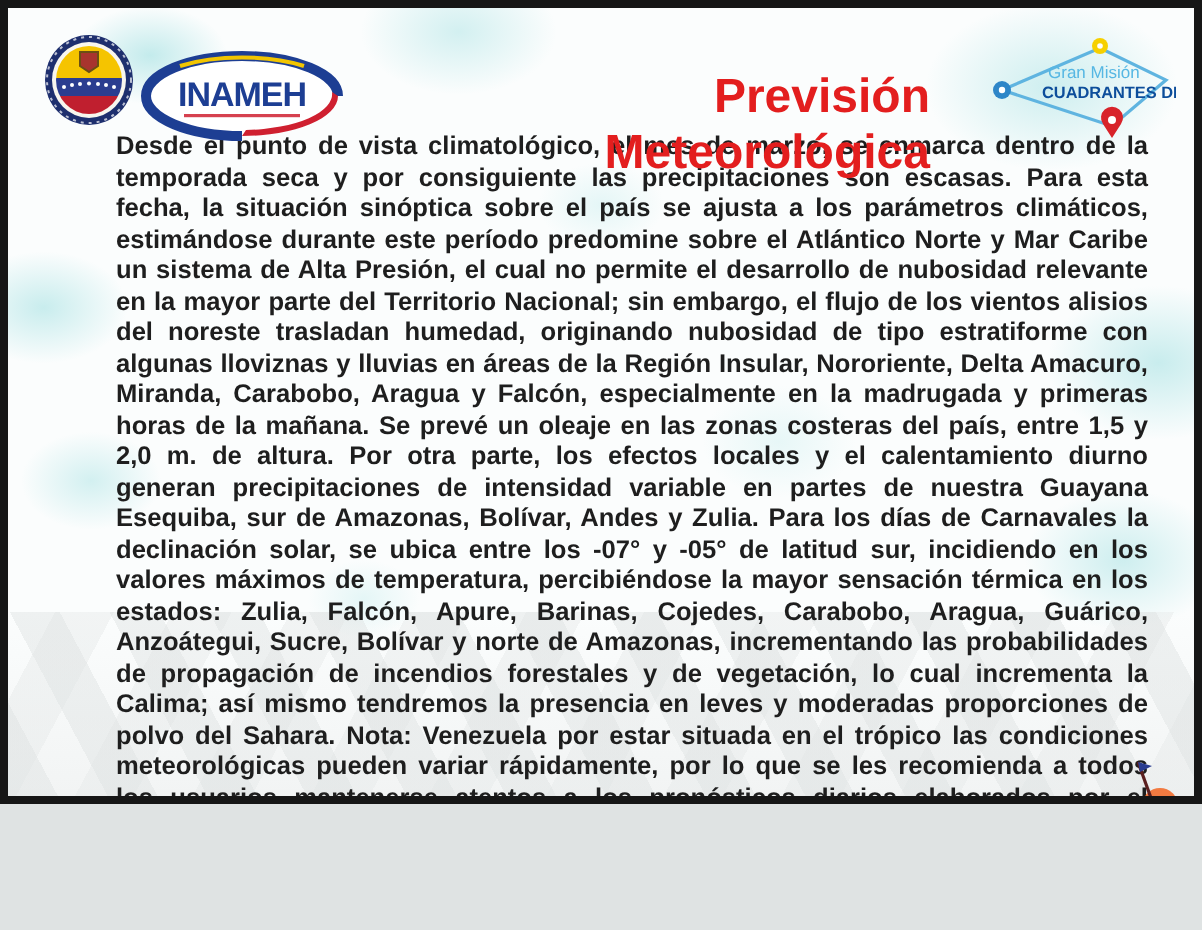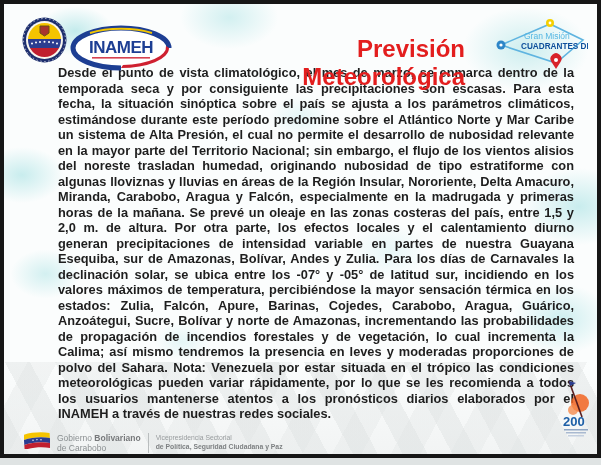--- a/index.html
+++ b/index.html
@@ -1,18 +1,18 @@
 <!DOCTYPE html>
 <html><head>
 <meta charset="utf-8">
 <style>
   html,body{margin:0;padding:0;background:#dfe3e3;}
   .page{
     position:relative;
-    width:601px;height:458px;
+    width:601px;height:402px;
     box-sizing:border-box;
     border:4px solid #161616;
     overflow:hidden;
     font-family:"Liberation Sans", sans-serif;
     background:
       radial-gradient(55px 35px at 12% 6%,  rgba(150,220,222,.55), transparent 70%),
       radial-gradient(70px 45px at 38% 3%,  rgba(150,220,222,.40), transparent 70%),
       radial-gradient(90px 60px at 88% 10%, rgba(150,220,222,.45), transparent 70%),
       radial-gradient(60px 40px at 3% 38%,  rgba(150,220,222,.50), transparent 70%),
       radial-gradient(80px 55px at 97% 45%, rgba(150,220,222,.50), transparent 70%),

